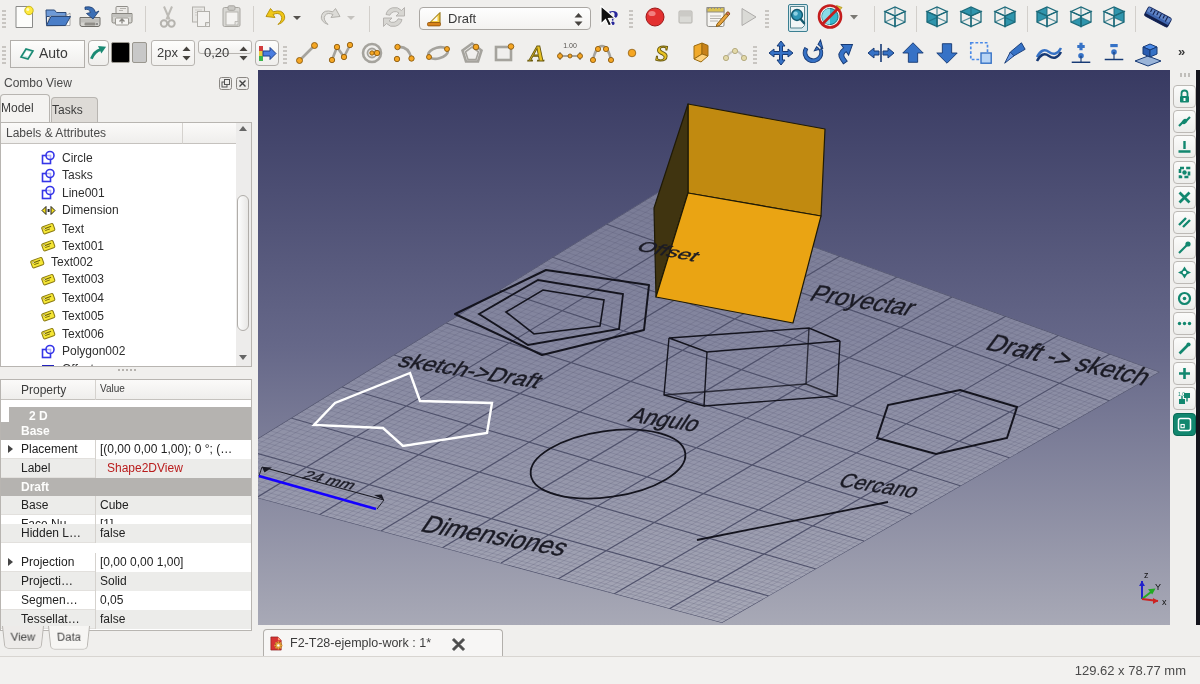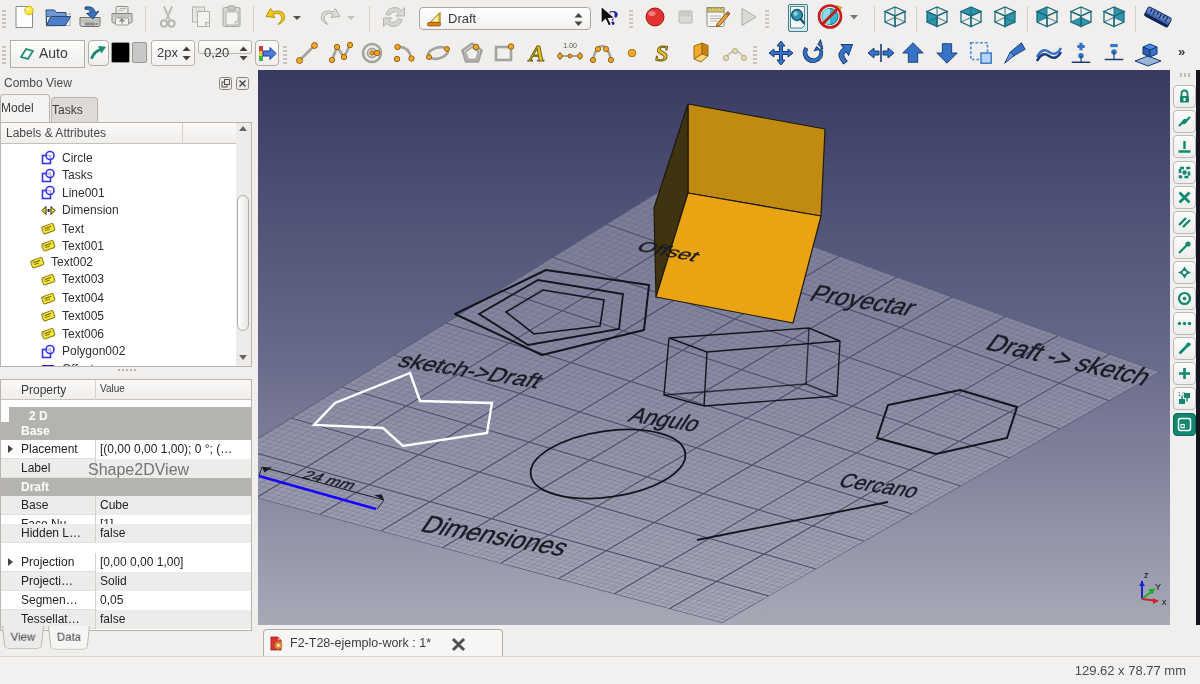--- a/index.html
+++ b/index.html
@@ -677,21 +677,21 @@
         <span style="position:absolute;left:7px;top:5px;width:0;height:0;border-top:4px solid transparent;border-bottom:4px solid transparent;border-left:5px solid #444"></span>
 <span style="position:absolute;left:20px;top:2px;font-size:12px;color:#222">Placement</span>
 <div style="position:absolute;left:94px;top:0;width:1px;height:19px;background:#d5d2ce"></div>
 <div style="position:absolute;left:0;bottom:0;width:94px;height:1px;background:#e2e0dd"></div>
 <span style="position:absolute;left:99px;top:2px;font-size:12px;color:#222;white-space:nowrap;overflow:hidden;width:148px">[(0,00 0,00 1,00); 0 °; (…</span>
       </div>
 <div style="position:absolute;left:0;top:79px;width:250px;height:19px;background:#ececea">
 <span style="position:absolute;left:20px;top:2px;font-size:12px;color:#222">Label</span>
 <div style="position:absolute;left:94px;top:0;width:1px;height:19px;background:#d5d2ce"></div>
 <div style="position:absolute;left:0;bottom:0;width:94px;height:1px;background:#e2e0dd"></div>
-<span style="position:absolute;left:87px;top:2px;font-size:16px;color:#737373;white-space:nowrap;overflow:hidden;width:148px">Shape2DView</span>
+<span style="position:absolute;left:106px;top:2px;font-size:12px;color:#b91c1c;white-space:nowrap;overflow:hidden;width:148px">Shape2DView</span>
       </div>
 <div style="position:absolute;left:0;top:98px;width:250px;height:18px;background:#b5b3b0">
         <span style="position:absolute;left:20px;top:2px;font-size:12px;font-weight:bold;color:#fdfdfc">Draft</span>
       </div>
 <div style="position:absolute;left:0;top:116px;width:250px;height:19px;background:#ececea">
 <span style="position:absolute;left:20px;top:2px;font-size:12px;color:#222">Base</span>
 <div style="position:absolute;left:94px;top:0;width:1px;height:19px;background:#d5d2ce"></div>
 <div style="position:absolute;left:0;bottom:0;width:94px;height:1px;background:#e2e0dd"></div>
 <span style="position:absolute;left:99px;top:2px;font-size:12px;color:#222;white-space:nowrap;overflow:hidden;width:148px">Cube</span>
       </div>

